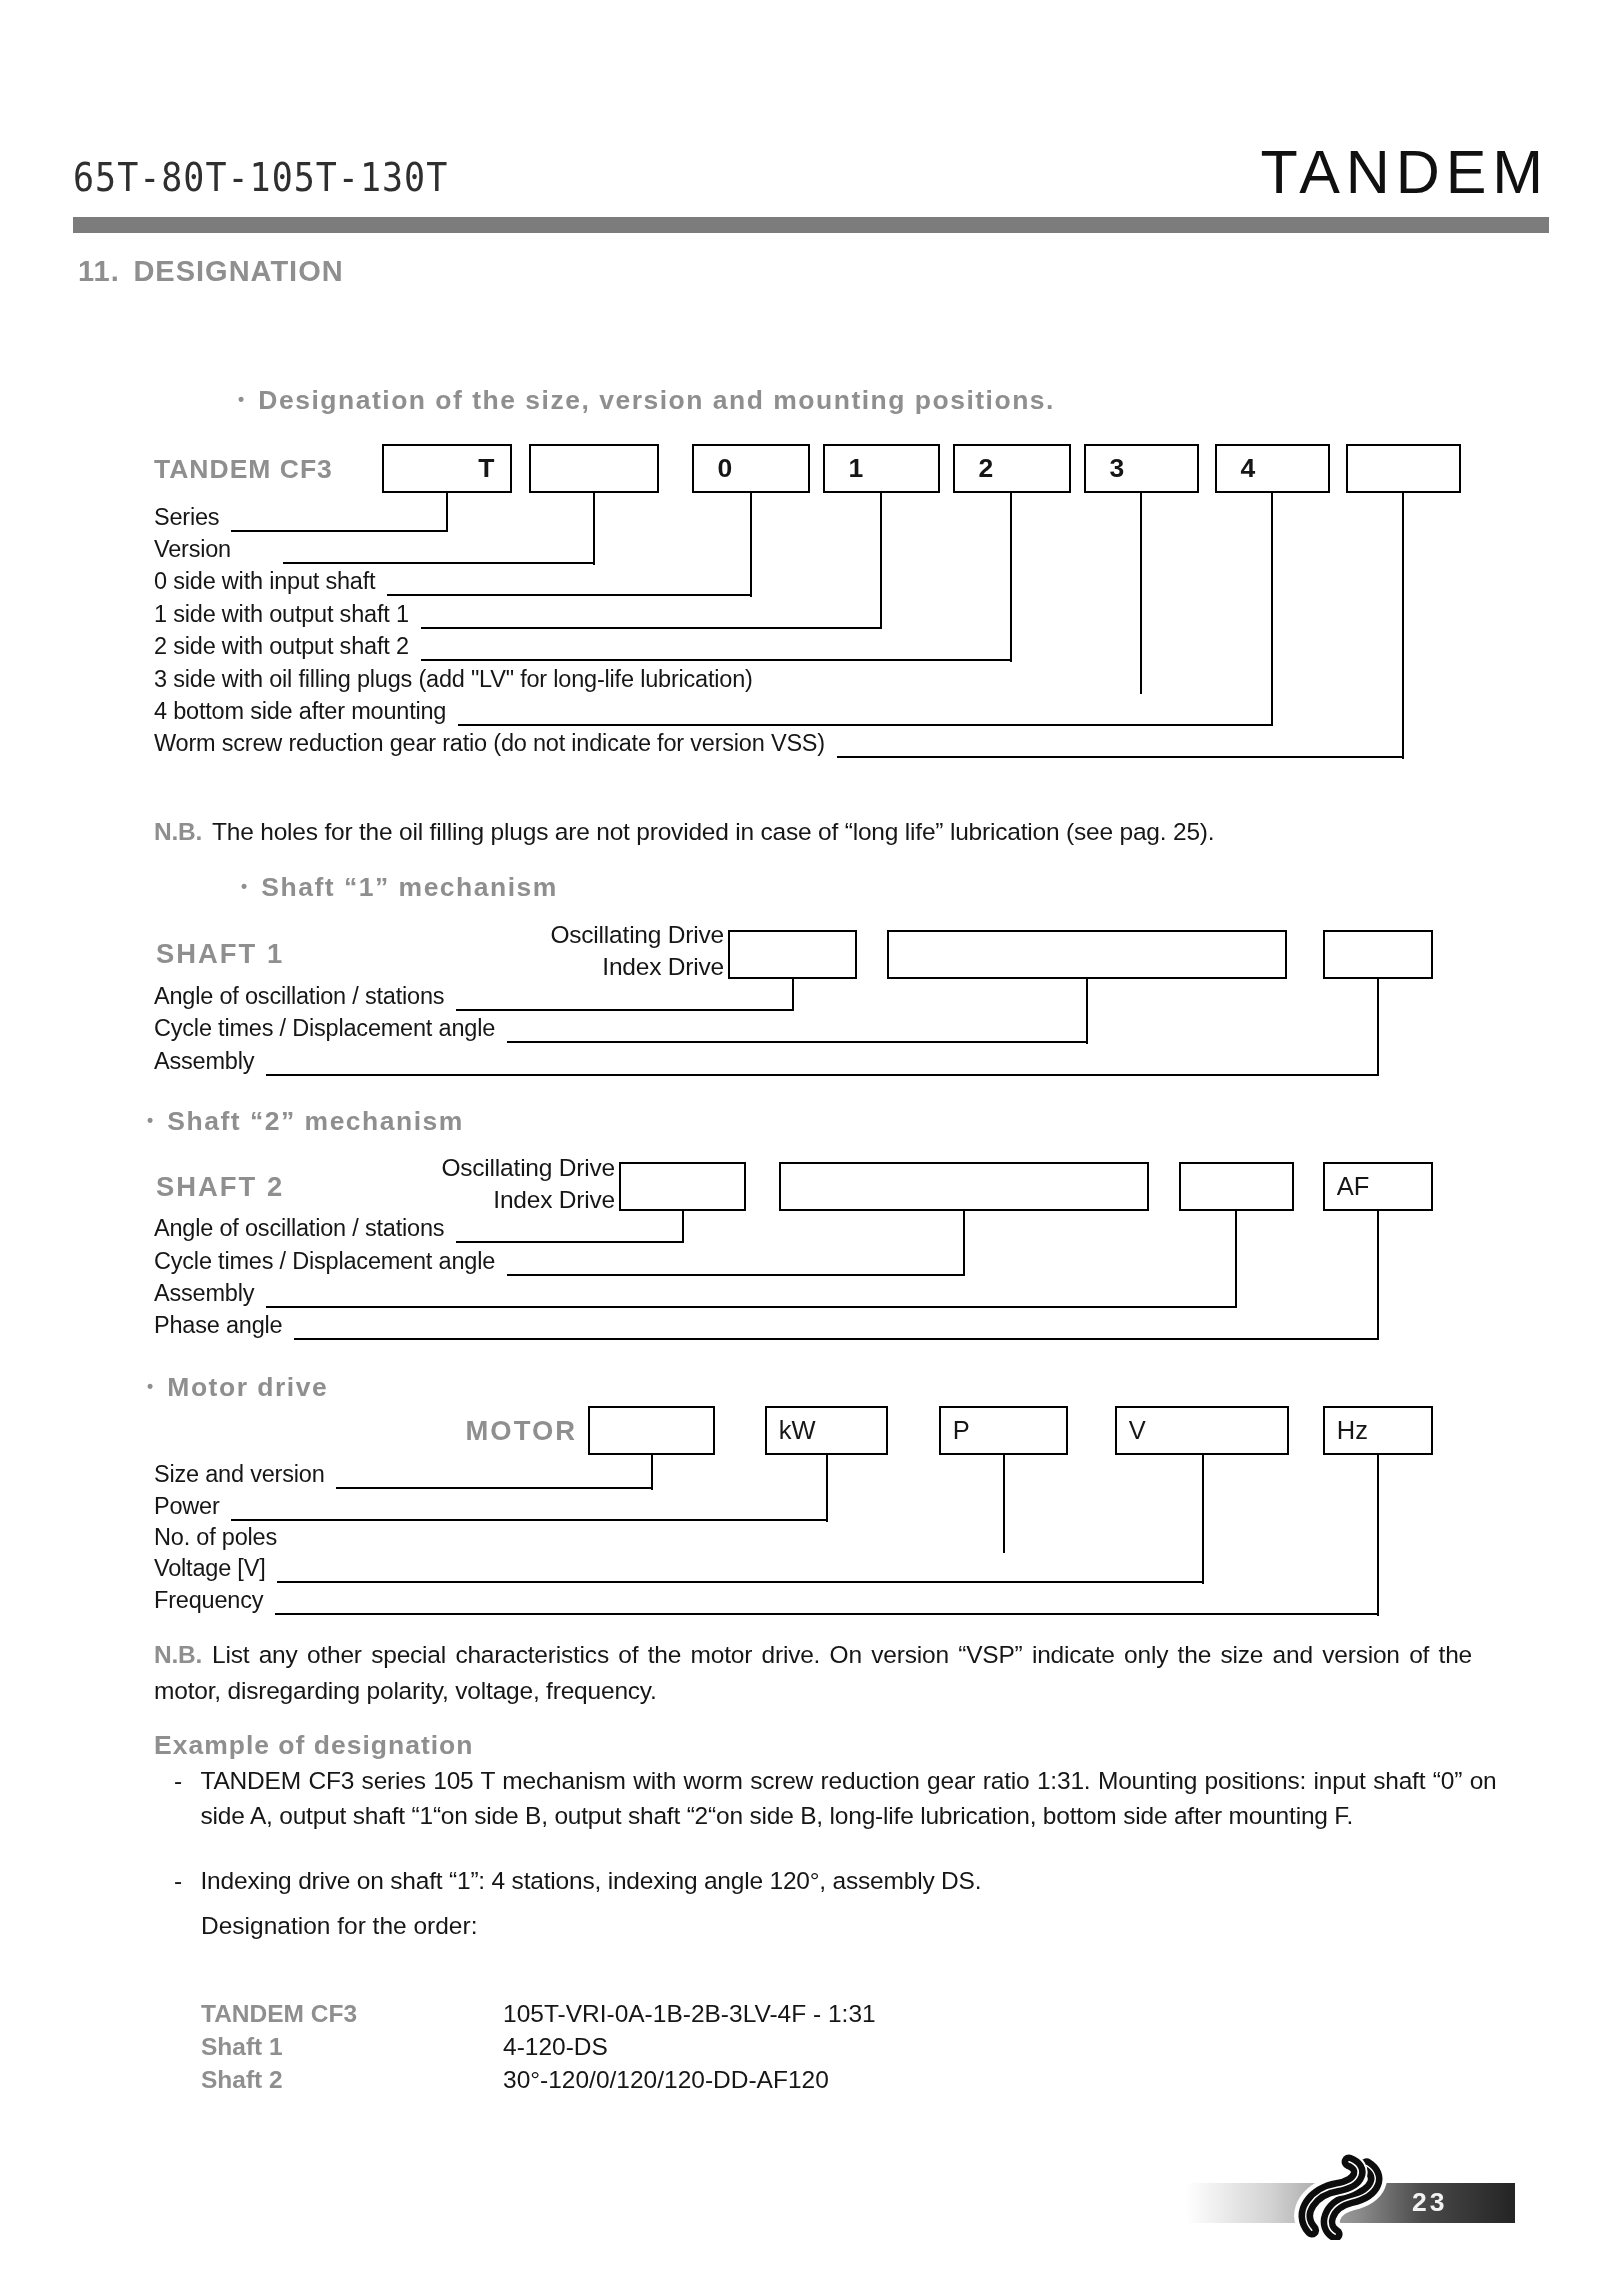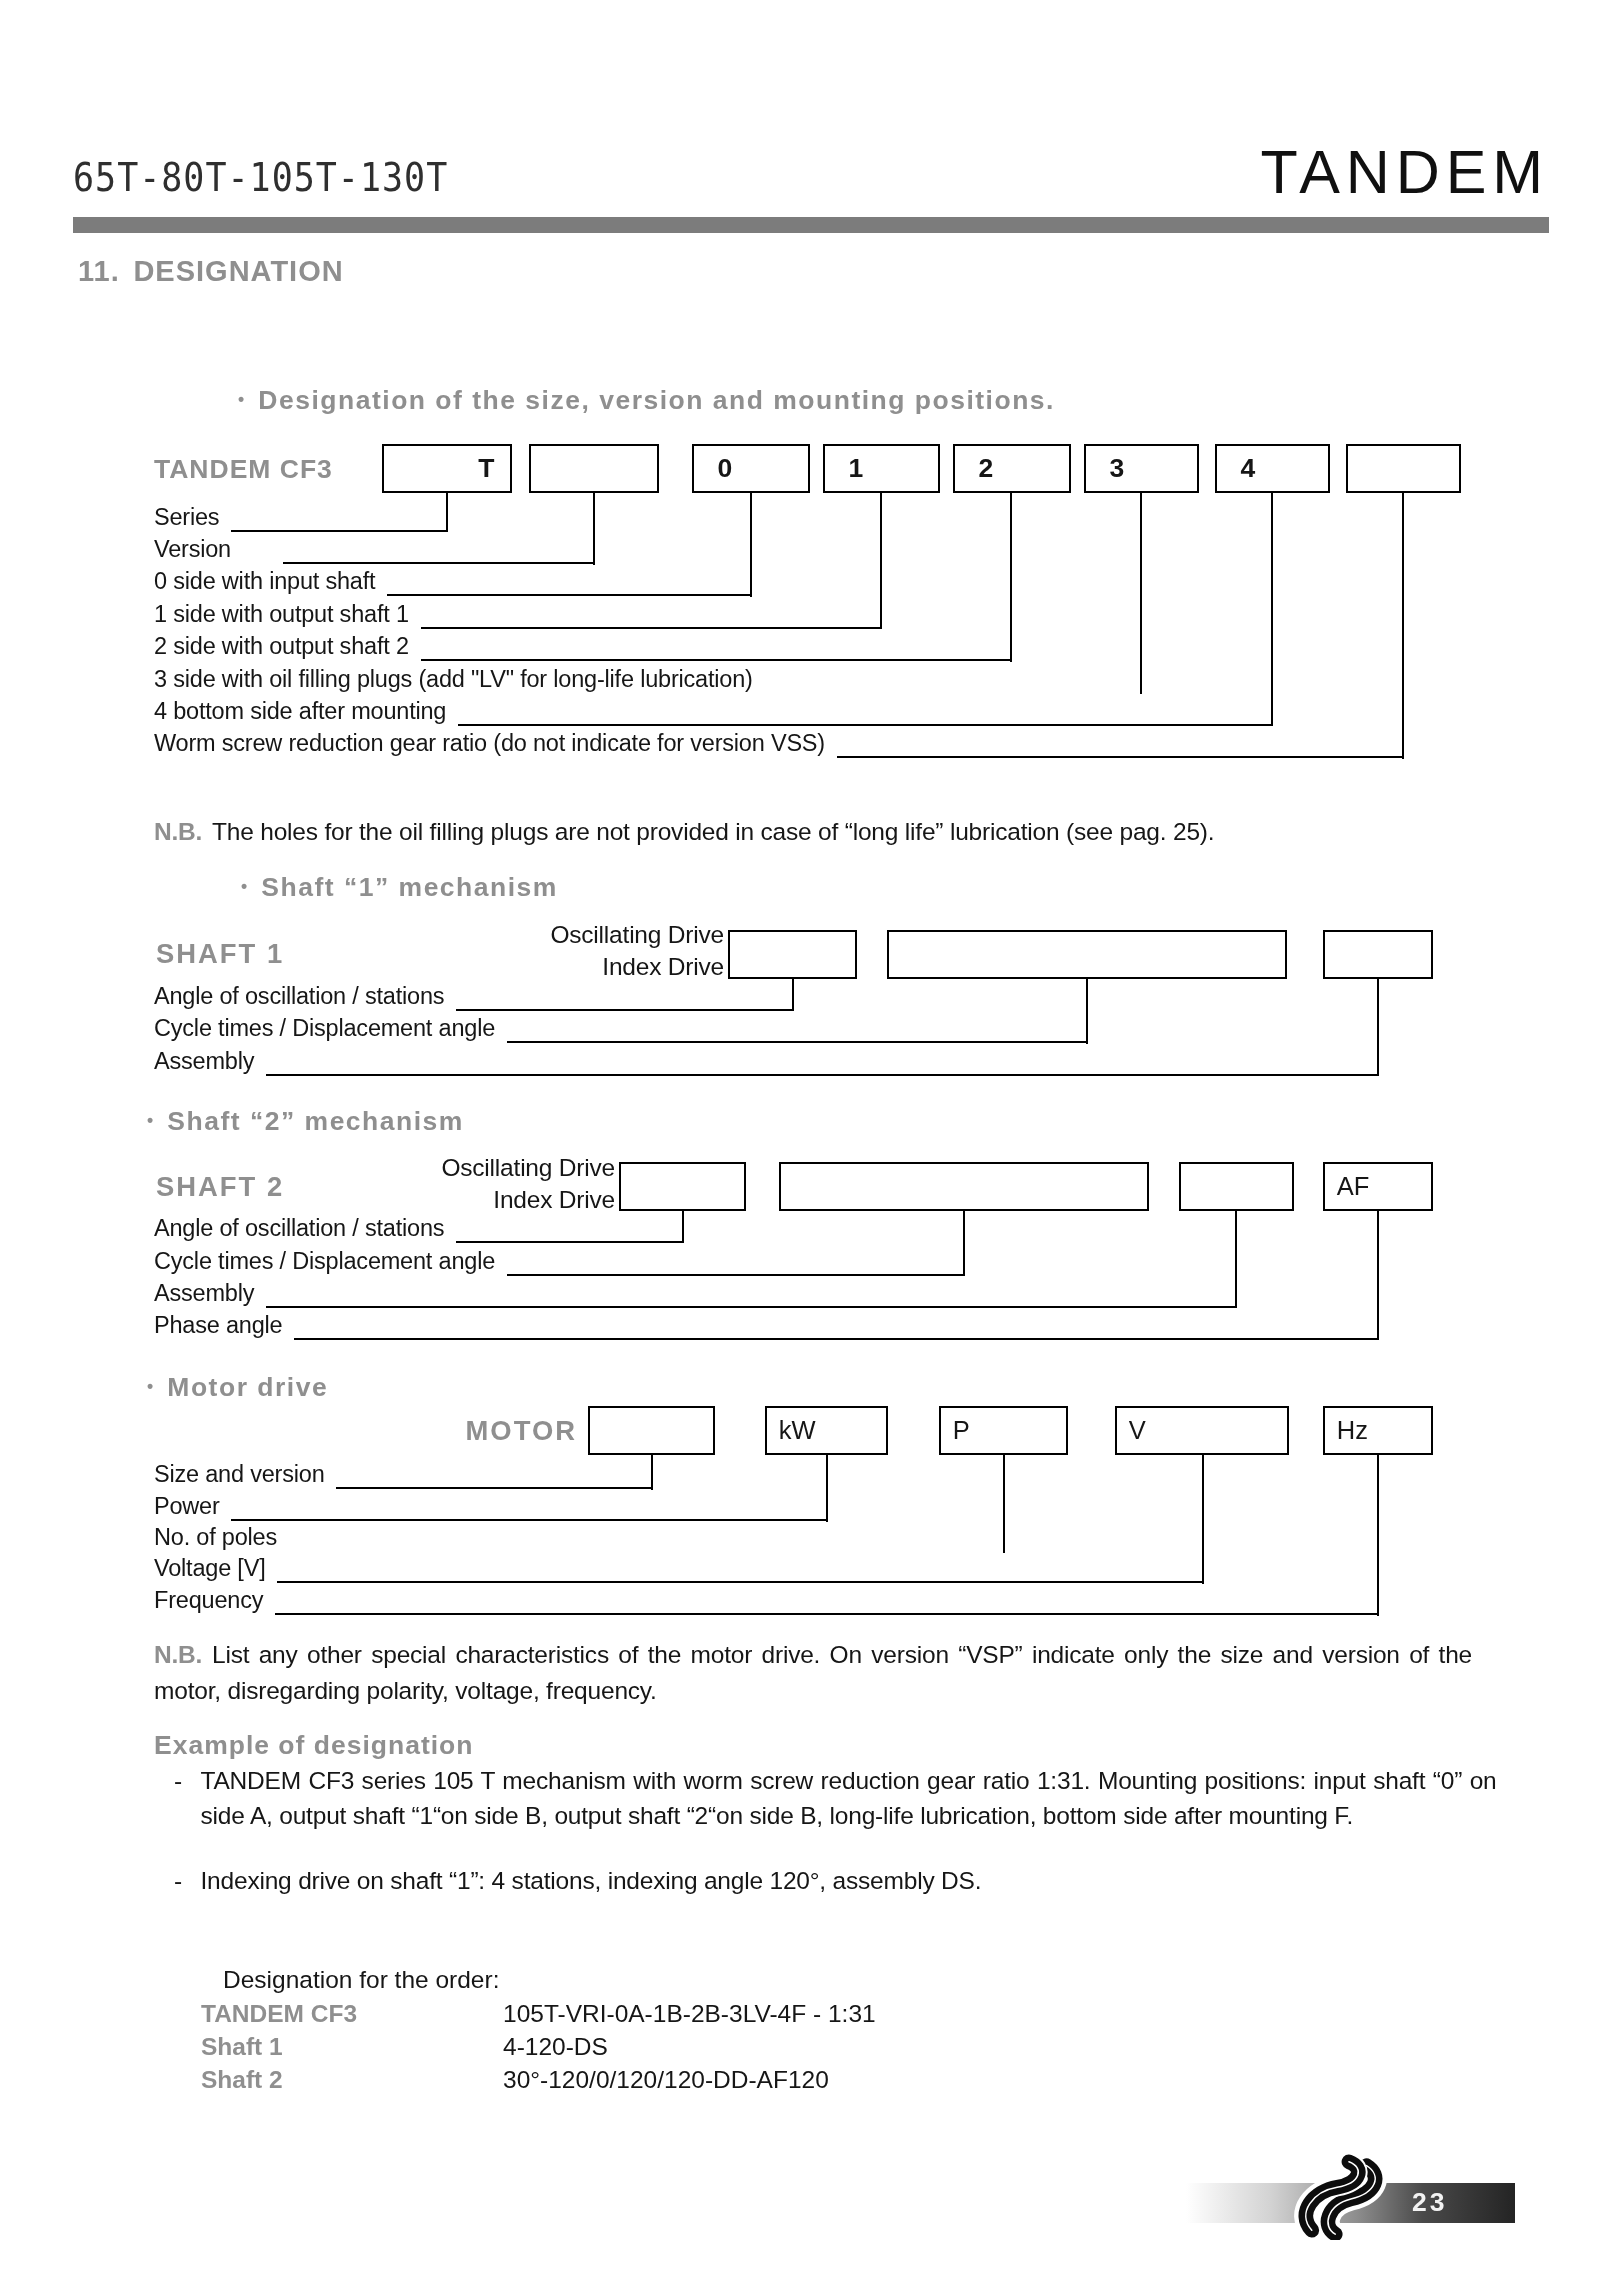--- a/index.html
+++ b/index.html
@@ -220,21 +220,21 @@
     <span class="nb-label">N.B.</span><span>List any  other special characteristics of the motor drive. On version “VSP” indicate only the size and version of the motor, disregarding polarity, voltage, frequency.</span>
   </div>
 
   <div class="h2" style="left:154px;top:1730px;letter-spacing:1px;">Example of designation</div>
   <div class="item" style="left:174px;top:1763px;width:1296px;">
     <span class="dash">-</span><span>TANDEM CF3 series 105 T mechanism with worm screw reduction gear ratio 1:31. Mounting positions: input shaft “0” on side A, output shaft “1“on side B, output shaft “2“on side B, long-life lubrication, bottom side after mounting F.</span>
   </div>
   <div class="item" style="left:174px;top:1863px;width:1296px;">
     <span class="dash">-</span><span>Indexing drive on shaft “1”: 4 stations, indexing angle 120°, assembly DS.</span>
   </div>
-  <div class="ointro" style="top:1966px;margin-left:22px;">Designation for the order:</div>
+  <div class="ointro" style="top:1912px;">Designation for the order:</div>
   <div class="olabel" style="top:2000px;">TANDEM CF3</div>
   <div class="ovalue" style="top:2000px;">105T-VRI-0A-1B-2B-3LV-4F - 1:31</div>
   <div class="olabel" style="top:2033px;">Shaft 1</div>
   <div class="ovalue" style="top:2033px;">4-120-DS</div>
   <div class="olabel" style="top:2066px;">Shaft 2</div>
   <div class="ovalue" style="top:2066px;">30°-120/0/120/120-DD-AF120</div>
 
   <div class="fbar"></div>
   <div class="logo">
     <svg width="108" height="88" viewBox="0 0 110 90">

